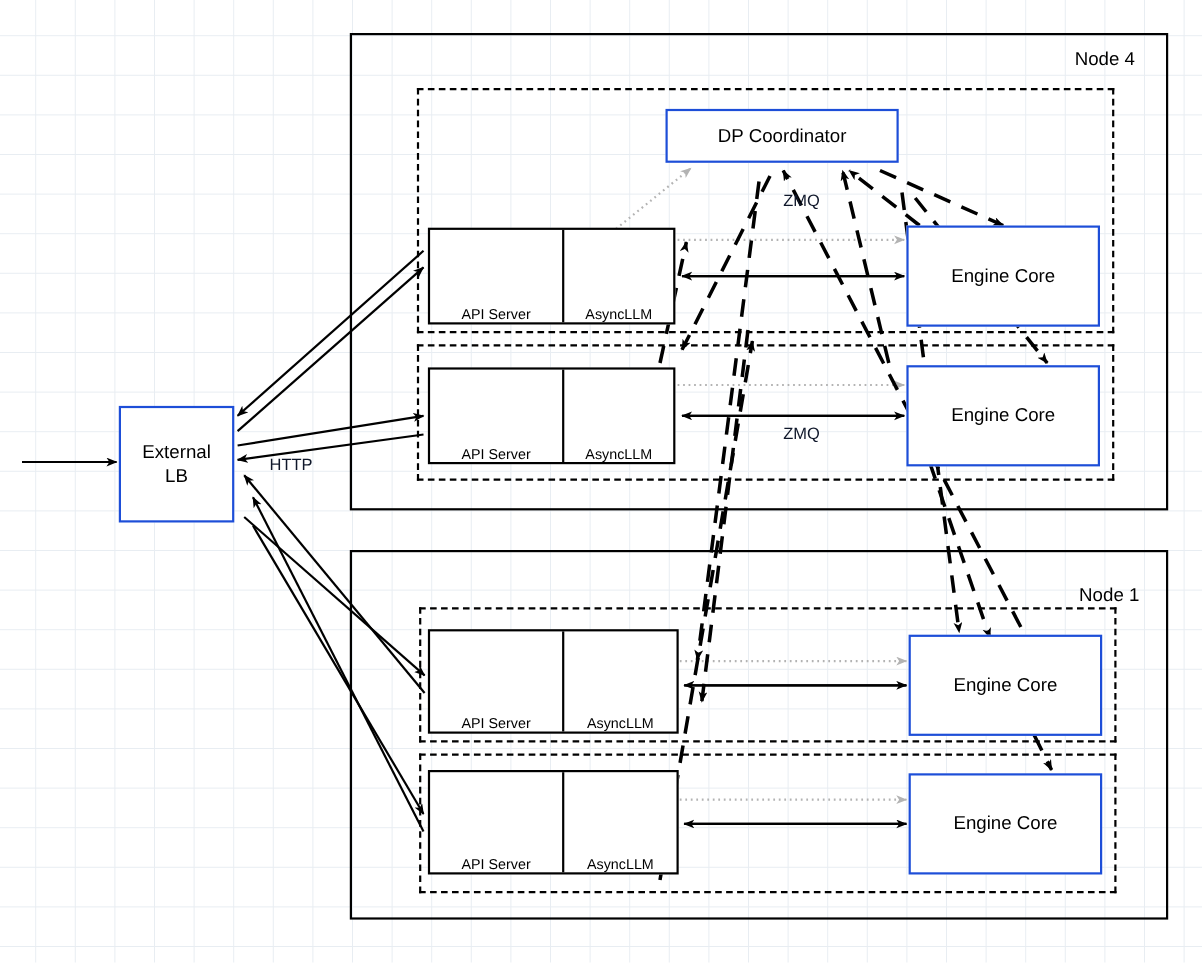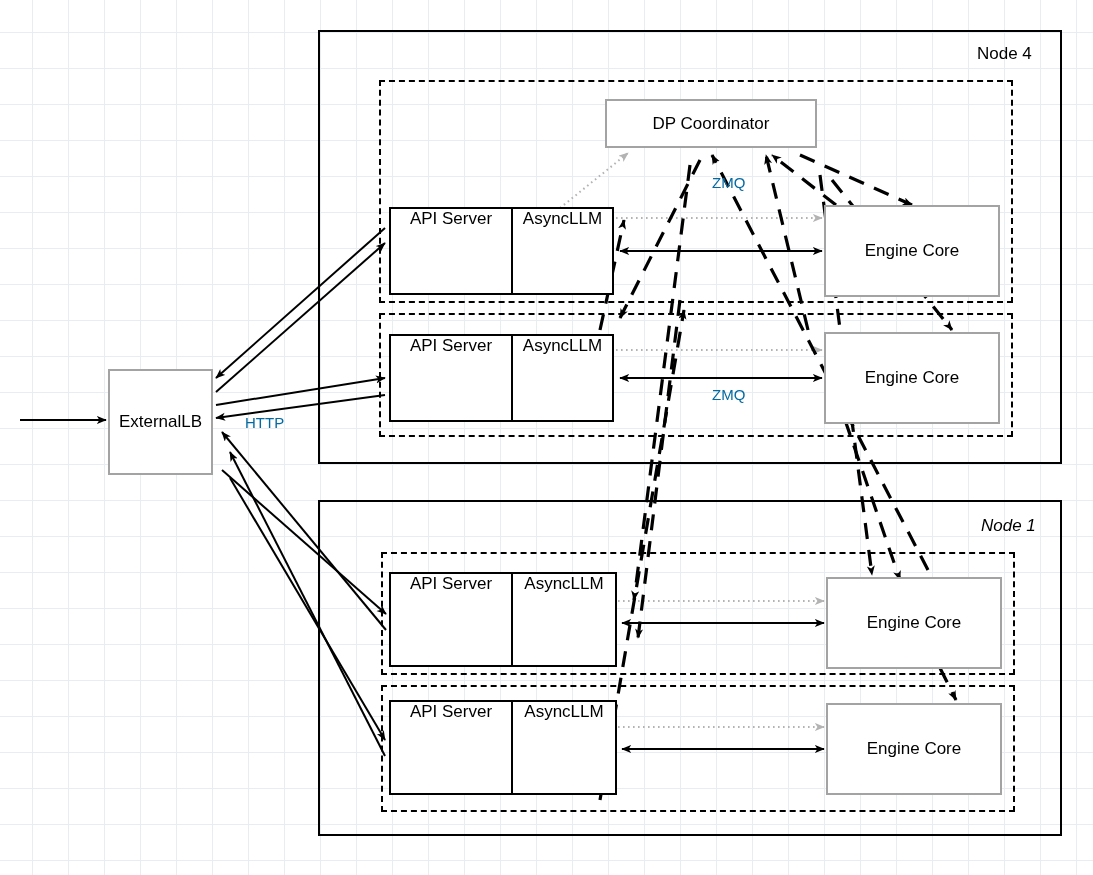--- a/index.html
+++ b/index.html
@@ -34,43 +34,43 @@
     font-size:17px;color:#000;white-space:nowrap;
   }
   .group-box{
     position:absolute;
     border:2px dashed #000;
     background:transparent;
     box-sizing:border-box;
   }
   .blk{
     position:absolute;
-    border:2px solid #a3a3a3;
+    border:2px solid #1d4ed8;
     background:#ffffff;
     box-sizing:border-box;
     display:flex;align-items:center;justify-content:center;
     font-size:17px;color:#000;white-space:nowrap;
   }
   .server-pair{
     position:absolute;
     border:2px solid #000;
     background:#ffffff;
     box-sizing:border-box;
     display:flex;
   }
   .server-pair > div{
-    display:flex;align-items:flex-start;justify-content:center;
-    font-size:17px;color:#000;white-space:nowrap;
+    display:flex;align-items:flex-end;justify-content:center;
+    font-size:13px;color:#000;white-space:nowrap;
     box-sizing:border-box;
   }
   .seg-api{width:122px;border-right:2px solid #000;}
   .seg-async{flex:1;}
   .edge-label{
     position:absolute;
-    font-size:15px;color:#0369a1;background:transparent;white-space:nowrap;
+    font-size:15px;color:#0f172a;background:transparent;white-space:nowrap;
   }
 </style>
 </head>
 <body>
 
 <div id="grid"></div>
 
 <svg id="wires" viewBox="0 0 1093 875" xmlns="http://www.w3.org/2000/svg">
   <defs>
     <marker id="ah" markerWidth="12" markerHeight="12" refX="9.2" refY="4" orient="auto" markerUnits="userSpaceOnUse">
@@ -135,21 +135,21 @@
 
   <line x1="845" y1="420" x2="900" y2="580" stroke="#000" stroke-width="3.2" stroke-dasharray="16 11" marker-end="url(#ah)"></line>
 
   <line x1="940" y1="668" x2="956" y2="700" stroke="#000" stroke-width="3.2" stroke-dasharray="16 11" marker-end="url(#ah)"></line>
 
   <line x1="600" y1="330" x2="624" y2="220" stroke="#000" stroke-width="3.2" stroke-dasharray="16 11" marker-end="url(#ah)"></line>
 </svg>
 
 <div id="stage">
 
-  <div class="blk" style="left:108px;top:369px;width:105px;height:106px;flex-direction:row;line-height:1.28;">
+  <div class="blk" style="left:108px;top:369px;width:105px;height:106px;flex-direction:column;line-height:1.28;">
     <span>External</span>
     <span>LB</span>
   </div>
   <div class="edge-label" style="left:245px;top:414px;">HTTP</div>
 
   <div class="node-box" style="left:318px;top:30px;width:744px;height:434px;"></div>
   <div class="node-label" style="left:977px;top:44px;">Node 4</div>
 
   <div class="blk" style="left:605px;top:99px;width:212px;height:49px;">
     <span>DP Coordinator</span>
@@ -183,21 +183,21 @@
     </div>
   </div>
 
   <div class="blk" style="left:824px;top:332px;width:176px;height:92px;">
     <span>Engine Core</span>
   </div>
 
   <div class="edge-label" style="left:712px;top:386px;">ZMQ</div>
 
   <div class="node-box" style="left:318px;top:500px;width:744px;height:336px;"></div>
-  <div class="node-label" style="left:981px;top:516px;font-style:italic;">Node 1</div>
+  <div class="node-label" style="left:981px;top:531px;">Node 1</div>
 
   <div class="group-box" style="left:381px;top:552px;width:634px;height:123px;"></div>
 
   <div class="server-pair" style="left:389px;top:572px;width:228px;height:95px;">
     <div class="seg-api">
       <span>API Server</span>
     </div>
     <div class="seg-async">
       <span>AsyncLLM</span>
     </div>

